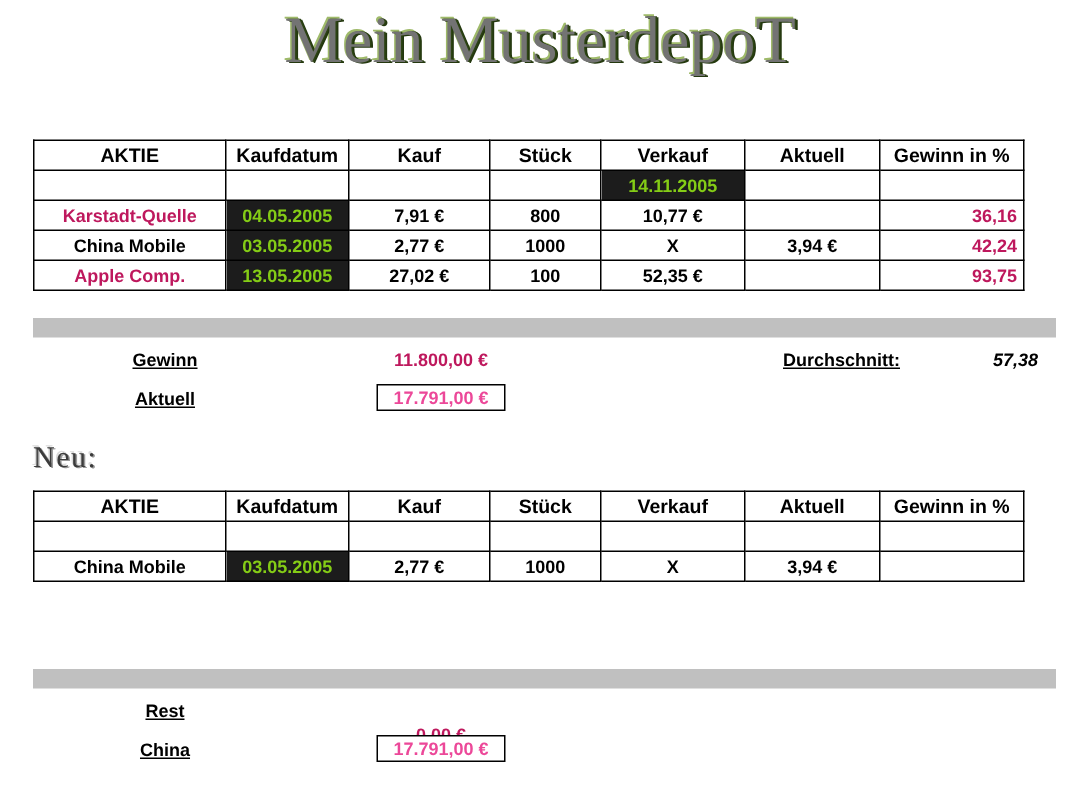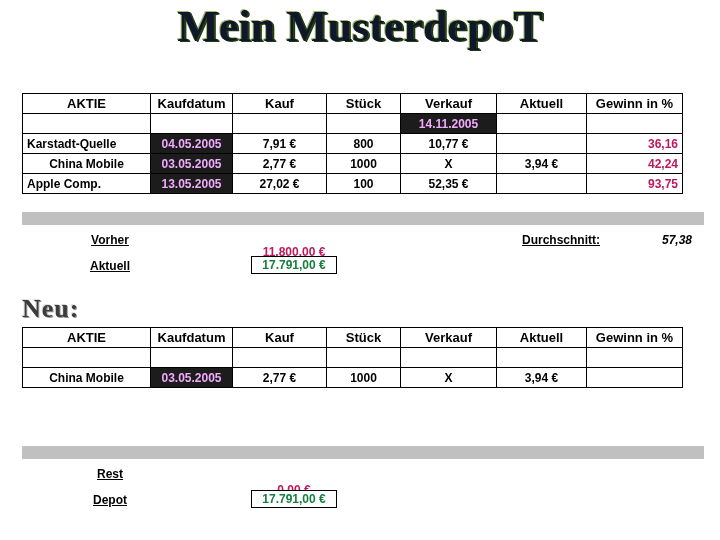--- a/index.html
+++ b/index.html
@@ -17,23 +17,23 @@
   .page {
     position: relative;
     width: 720px;
     height: 540px;
   }
 
   
   .title {
     text-align: center;
     font-family: "Liberation Serif", serif;
-    font-weight: bold;
+    font-weight: normal;
     font-size: 44px;
-    color: #0f172a;
+    color: #737373;
     letter-spacing: 0px;
     padding-top: 4px;
     line-height: 1.05;
     text-shadow:
        1px 0px 0 #2d4414,
        2px 1px 0 #24380f,
       -1px -1px 0 #9fba6a;
   }
 
   
@@ -52,24 +52,24 @@
   }
   table.depot th {
     text-align: center;
     font-size: 13px;
   }
   .c-center { text-align: center; }
   .c-right  { text-align: right; }
 
   .dark {
     background: #1c1c1c;
-    color: #f0abfc;
+    color: #84cc16;
     margin-top: 27px;
   }
-  .name-red   { color: #000000; }
+  .name-red   { color: #be185d; text-align: center; }
   .name-black { color: #000000; text-align: center; }
   .val-red    { color: #be185d; }
   .val-black  { color: #000000; }
 
   .empty-row td { height: 19px; }
 
   
   .grey-strip {
     background: #c0c0c0;
     height: 13px;
@@ -83,28 +83,28 @@
   .summary .lbl {
     text-decoration: underline;
     color: #000000;
     text-align: center;
   }
   .boxed {
     border: 1px solid #000000;
     background: #ffffff;
     display: inline-block;
     padding: 1px 10px;
-    color: #15803d;
+    color: #ec4899;
   }
 
   
   .neu {
     font-family: "Liberation Serif", serif;
-    font-weight: bold;
-    font-size: 26px;
+    font-weight: normal;
+    font-size: 20px;
     color: #3c3c3c;
     text-shadow:
        1px 1px 0 #9a9a9a,
       -1px -1px 0 #dcdcdc;
     letter-spacing: 1px;
   }
 
   .abs { position: absolute; }
 </style>
 </head>
@@ -176,22 +176,22 @@
           <td class="c-center val-black"></td>
           <td class="c-right val-red">93,75</td>
         </tr>
       </tbody>
     </table>
   </div>
 
   <div class="abs grey-strip" style="left:22px; top:212px; width:682px;"></div>
 
   <div class="abs summary" style="left:22px; top:233px; width:682px;">
-    <div class="abs lbl" style="left:38px; top:0; width:100px;">Vorher</div>
-    <div class="abs val-red" style="left:212px; top:0; width:120px; text-align:center;margin-top:12px;">11.800,00 €</div>
+    <div class="abs lbl" style="left:38px; top:0; width:100px;">Gewinn</div>
+    <div class="abs val-red" style="left:212px; top:0; width:120px; text-align:center;">11.800,00 €</div>
 
     <div class="abs lbl" style="left:38px; top:26px; width:100px;">Aktuell</div>
     <div class="abs" style="left:212px; top:23px; width:120px; text-align:center;">
       <span class="boxed">17.791,00 €</span>
     </div>
 
     <div class="abs lbl" style="left:484px; top:0; width:110px;">Durchschnitt:</div>
     <div class="abs val-black" style="left:600px; top:0; width:70px; text-align:right;font-style:italic;">57,38</div>
   </div>
 
@@ -244,19 +244,19 @@
       </tbody>
     </table>
   </div>
 
   <div class="abs grey-strip" style="left:22px; top:446px; width:682px;"></div>
 
   <div class="abs summary" style="left:22px; top:467px; width:682px;">
     <div class="abs lbl" style="left:38px; top:0; width:100px;">Rest</div>
     <div class="abs val-red" style="left:212px; top:16px; width:120px; text-align:center;">0,00 €</div>
 
-    <div class="abs lbl" style="left:38px; top:26px; width:100px;">Depot</div>
+    <div class="abs lbl" style="left:38px; top:26px; width:100px;">China</div>
     <div class="abs" style="left:212px; top:23px; width:120px; text-align:center;">
       <span class="boxed">17.791,00 €</span>
     </div>
   </div>
 
 </div>
 
 </body></html>

